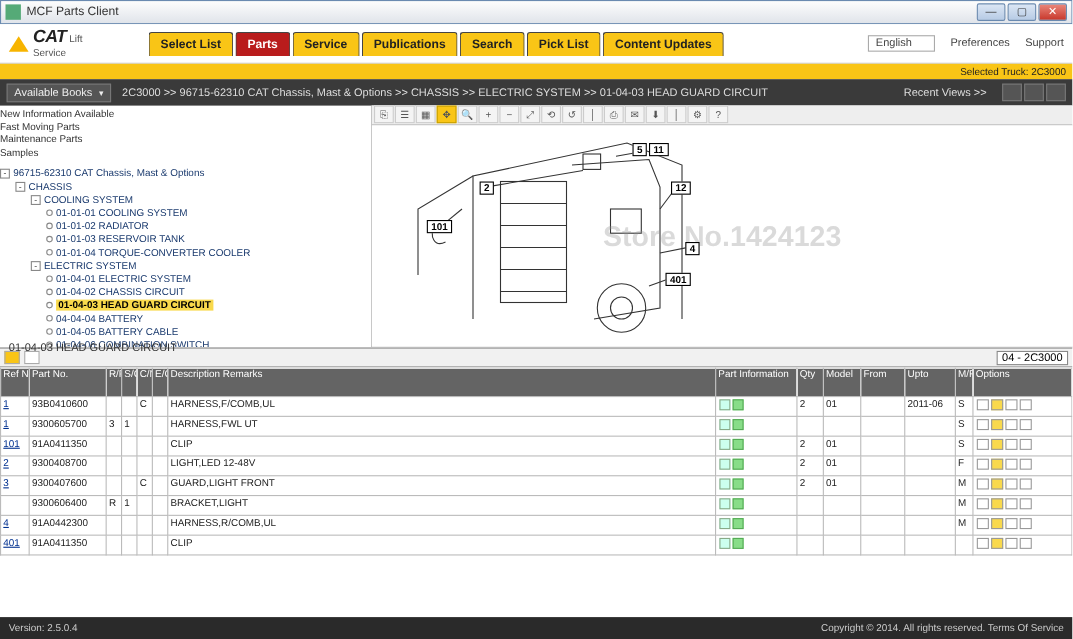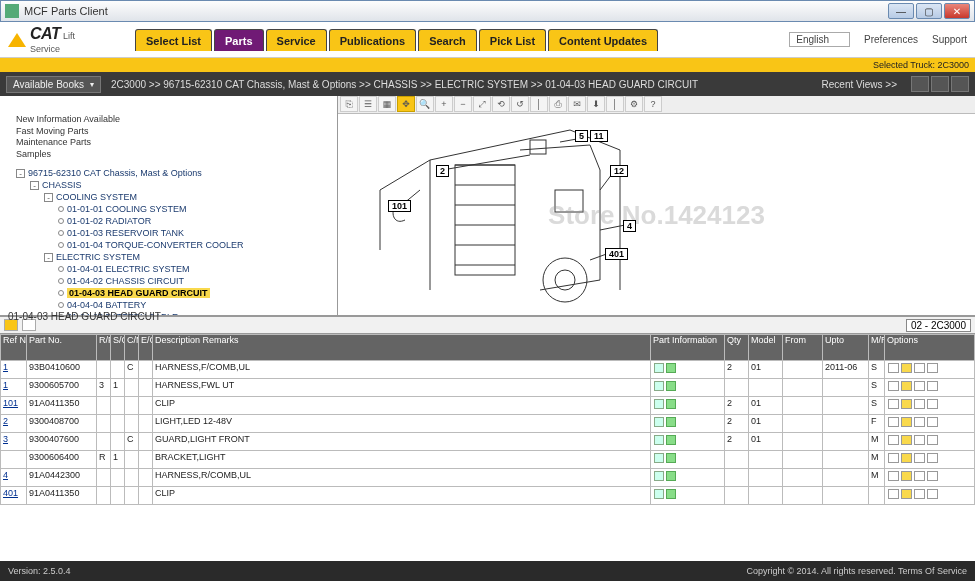--- a/index.html
+++ b/index.html
@@ -14,39 +14,39 @@
 .winbtn.close { background:linear-gradient(#e9867a,#c8382c); color:#fff; }
 
 
 .header { height:36px; display:flex; align-items:center; background:#fff; border-bottom:1px solid #ccc; padding:0 8px; }
 .logo { display:flex; align-items:center; gap:4px; }
 .logo-tri { width:0; height:0; border-left:9px solid transparent; border-right:9px solid transparent; border-bottom:14px solid #f7b400; }
 .logo-text { font-size:16px; font-weight:bold; color:#222; letter-spacing:-.5px;font-style:italic; }
 .logo-sub { font-size:9px; color:#555; line-height:1; }
 .tabbar { display:flex; margin-left:60px; align-items:flex-end; }
 .tab { padding:5px 10px 4px; background:#f9c516; border:1px solid #444; border-bottom:none; font-size:11px; font-weight:bold; color:#222; margin-right:2px; border-radius:3px 3px 0 0; cursor:pointer; }
-.tab.active { background:#701a75; color:#fff; }
+.tab.active { background:#b91c1c; color:#fff; }
 .headlinks { margin-left:auto; display:flex; gap:14px; font-size:10px; color:#444; align-items:center; }
 .langsel { border:1px solid #aaa; padding:1px 20px 1px 6px; font-size:10px; }
 
 
 .selbar { background:#f9c516; height:14px; text-align:right; padding:0 6px; font-size:9px; color:#222; line-height:14px; }
 
 
 .toolbar { background:#3a3a3a; height:24px; display:flex; align-items:center; padding:0 6px; gap:4px; color:#ddd; font-size:10px; }
 .availbtn { background:#555; border:1px solid #777; padding:2px 6px; color:#eee; display:flex; align-items:center; gap:6px; }
 .availbtn::after { content:"▾"; font-size:8px; }
 .breadcrumb { margin-left:6px; color:#ddd; }
 .rightlink { margin-left:auto; color:#ddd; }
 .viewbtns { display:flex; gap:2px; margin-left:10px; }
 .viewbtn { width:18px; height:16px; background:#555; border:1px solid #777; }
 
 
 .mainarea { display:flex; height:220px; border-bottom:1px solid #999; }
-.leftpane { width:338px; background:#fff; border-right:1px solid #999; overflow:auto; padding:16px; }
+.leftpane { width:338px; background:#fff; border-right:1px solid #999; overflow:auto; padding:0; }
 .rightpane { flex:1; display:flex; flex-direction:column; background:#f5f5f5; position:relative; }
 .infotop { font-size:9px; color:#333; line-height:1.3; padding:2px 0 6px; }
 .tree { font-size:9px; color:#1a3a6e; }
 .tree-row { white-space:nowrap; padding:1px 0; cursor:pointer; }
 .tree-row .tog { display:inline-block; width:9px; height:9px; border:1px solid #888; text-align:center; line-height:7px; font-size:8px; margin-right:3px; color:#444; }
 .tree-row .dot { display:inline-block; width:6px; height:6px; border:1px solid #888; border-radius:50%; margin-right:3px; vertical-align:middle; }
 .tree-row.hl span.lbl { background:#f9d94c; color:#000; font-weight:bold; padding:0 2px; }
 .ind1{padding-left:14px}.ind2{padding-left:28px}.ind3{padding-left:42px}
 
 
@@ -208,21 +208,21 @@
           <div class="callout" style="left: 267px; top: 134px;">401</div>
         </div>
     </div>
   </div>
 </div>
 
 <div class="parts-title">
   <div class="ic"></div>
   <div class="ic" style="background:#fff"></div>
   <span style="position:absolute;margin-top:-17px;margin-left:0px;padding:1px 4px;color:#333">01-04-03 HEAD GUARD CIRCUIT</span>
-  <div class="sel">02 - 2C3000</div>
+  <div class="sel">04 - 2C3000</div>
 </div>
 
 <div class="tablewrap">
   <table>
     <colgroup>
       <col style="width:26px">
         <col style="width:70px">
         <col style="width:14px">
         <col style="width:14px">
         <col style="width:14px">

